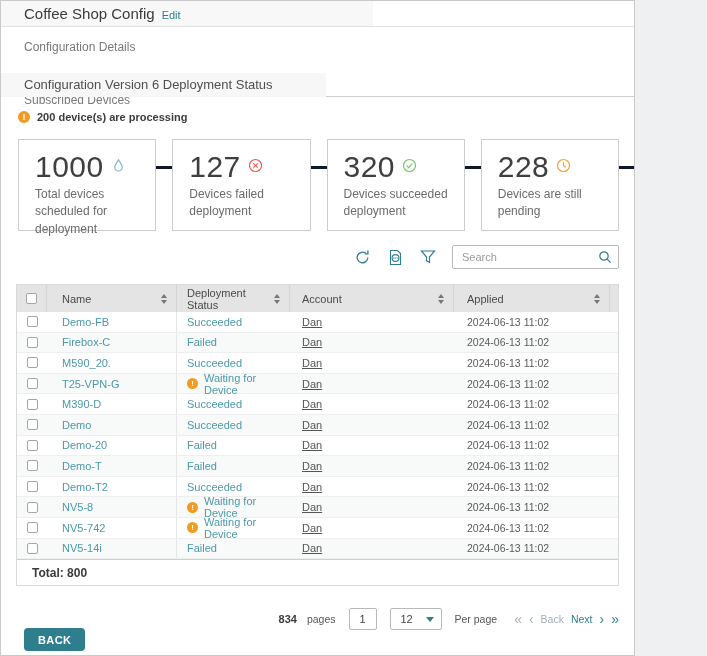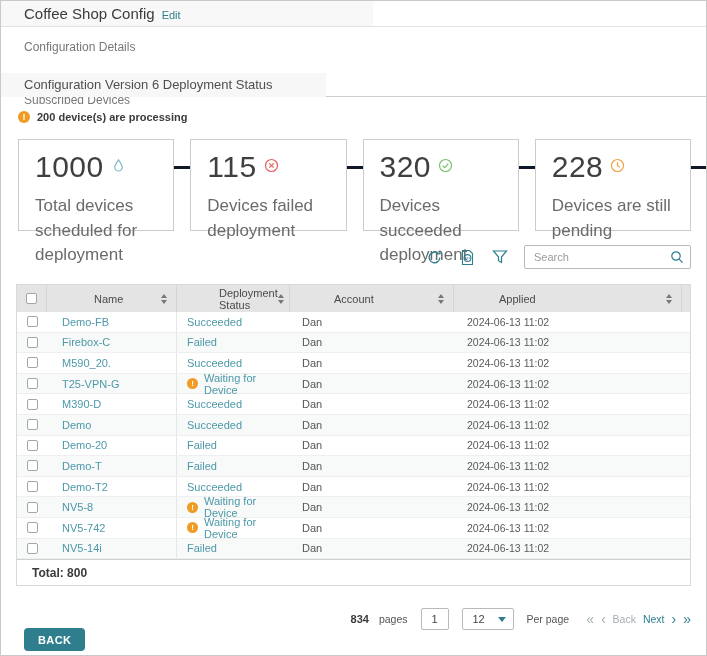--- a/index.html
+++ b/index.html
@@ -1,18 +1,18 @@
 <!DOCTYPE html>
 <html><head>
 <meta charset="utf-8">
 <style>
   * { margin:0; padding:0; box-sizing:border-box; }
   html,body { background:#eef0f1; font-family:"Liberation Sans", sans-serif; }
   .app {
-    position:relative; width:707px; height:656px; background:#fff;
+    position:relative; width:635px; height:656px; background:#fff;
     border:1px solid #c9c9c9; overflow:hidden; color:#3c3c3c;
   }
 
   
   .titlebar { position:relative; height:26px; border-bottom:1px solid #e2e2e2; }
   .titlebar .bg { position:absolute; left:0; top:0; width:372px; height:100%; background:#f8f8f8; }
   .title-wrap { position:absolute; left:23px; top:4px; display:flex; align-items:baseline; gap:7px; }
   .page-title { font-size:15px; color:#3b3b3b; }
   .edit-link { font-size:11px; color:#2e7e8e; cursor:pointer; }
 
@@ -31,55 +31,55 @@
   .warn-dot { width:12px; height:12px; border-radius:50%; background:#f09b22; color:#fff;
               font-size:9px; font-weight:bold; display:flex; align-items:center; justify-content:center; flex:0 0 auto; }
   .warn-dot.small { width:11px; height:11px; font-size:8px; }
   .alert-text { font-size:11px; font-weight:bold; color:#3b3b3b; }
 
   
   .cards { display:flex; gap:16px; margin:16px 15px 0 17px; }
   .card { flex:1; border:1px solid #cccccc; background:#fff; height:92px; padding:12px 14px 0 16px; }
   .card-top { display:flex; align-items:center; gap:7px; }
   .card-value { font-size:30px; font-weight:300; color:#3f3f3f; letter-spacing:0.5px; line-height:1; }
-  .card-label { font-size:17px; color:#6b6b6b; line-height:1.45; margin-top:12px; max-width:150px; }
+  .card-label { font-size:12px; color:#6b6b6b; line-height:1.45; margin-top:4px; max-width:150px; }
 
   
   .toolbar { display:flex; align-items:center; justify-content:flex-end; gap:16px; margin:13px 15px 0 0; height:26px; }
   .tool-icon { cursor:pointer; display:flex; align-items:center; }
   .searchbox { position:relative; width:167px; height:24px; }
   .searchbox input { width:100%; height:100%; border:1px solid #b9b9b9; border-radius:2px;
                      font-size:11px; padding:0 26px 0 9px; color:#444; outline:none;
                      font-family:"Liberation Sans", sans-serif; }
   .searchbox input::placeholder { color:#9a9a9a; }
   .searchbox svg { position:absolute; right:7px; top:5px; }
 
   
   .table { margin:14px 15px 0 15px; border:1px solid #d9d9d9; }
   .thead { display:flex; background:#e4e4e4; height:27px; font-size:11px; color:#4a4a4a; }
   .th { display:flex; align-items:center; border-right:1px solid #d4d4d4; cursor:pointer; }
-  .th .lbl { flex:1;margin-left:32px; }
+  .th .lbl { flex:1; }
   .col-check { width:30px; justify-content:center; }
   .col-name { width:130px; padding-left:15px; }
   .col-status { width:113px; padding-left:10px; }
   .col-account { width:164px; padding-left:12px; }
   .col-applied { flex:1; padding-left:13px; }
   .col-spacer { width:8px; border-right:none; }
   .sort { display:flex; flex-direction:column; gap:2px; margin-right:9px; }
   .sort .up   { width:0; height:0; border-left:3px solid transparent; border-right:3px solid transparent; border-bottom:4px solid #777; }
   .sort .down { width:0; height:0; border-left:3px solid transparent; border-right:3px solid transparent; border-top:4px solid #777; }
   .trow { display:flex; align-items:center; height:20.6px; border-bottom:1px solid #efefef; font-size:11px; background:#fff; }
   .trow.alt { background:#f8f9f9; }
   .td { display:flex; align-items:center; height:100%; }
   .td.col-check { justify-content:center; }
   .td.col-name { border-right:1px solid #e6e6e6; }
   .name-link { color:#4d99a9; cursor:pointer; }
   .status-text { color:#4d99a9; }
   .status-wrap { display:flex; align-items:center; gap:6px; }
-  .cell-text { color:#555; }
+  .cell-text { color:#555;text-decoration:underline; }
   .applied-text { color:#5a5a5a; font-size:10.5px; }
   .checkbox { width:11px; height:11px; border:1px solid #a5a5a5; border-radius:2px; background:#fff; cursor:pointer; }
   .total-row { height:26px; display:flex; align-items:center; border-top:1px solid #cfcfcf; background:#fff; }
   .total-text { font-size:12px; font-weight:bold; color:#3b3b3b; padding-left:15px; }
 
   
   .footer { position:relative; height:71px; }
   .pagination { position:absolute; right:15px; top:22px; display:flex; align-items:center; gap:13px; font-size:11px; color:#555; }
   .pages-count { font-weight:bold; color:#3b3b3b;margin-left:44px; }
   .pages-word { font-size:10.5px; color:#555; margin-left:10px; }
@@ -134,21 +134,21 @@
         <span>
           <svg width="15" height="15" viewBox="0 0 15 15" fill="none" stroke="#85b7c9" stroke-width="1.2">
             <path d="M7.5 1.8 C5.8 4.4 3.8 6.9 3.8 9.3 a3.7 3.7 0 0 0 7.4 0 C11.2 6.9 9.2 4.4 7.5 1.8 Z"></path>
           </svg>
         </span>
       </div>
       <div class="card-label">Total devices scheduled for deployment</div>
     </div>
     <div class="card">
       <div class="card-top">
-        <span class="card-value">115</span>
+        <span class="card-value">127</span>
         <span>
           <svg width="15" height="15" viewBox="0 0 15 15" fill="none" stroke="#e4605e" stroke-width="1.2">
             <circle cx="7.5" cy="7.5" r="6"></circle>
               <path d="M5.3 5.3 L9.7 9.7 M9.7 5.3 L5.3 9.7"></path>
           </svg>
         </span>
       </div>
       <div class="card-label">Devices failed deployment</div>
     </div>
     <div class="card">

